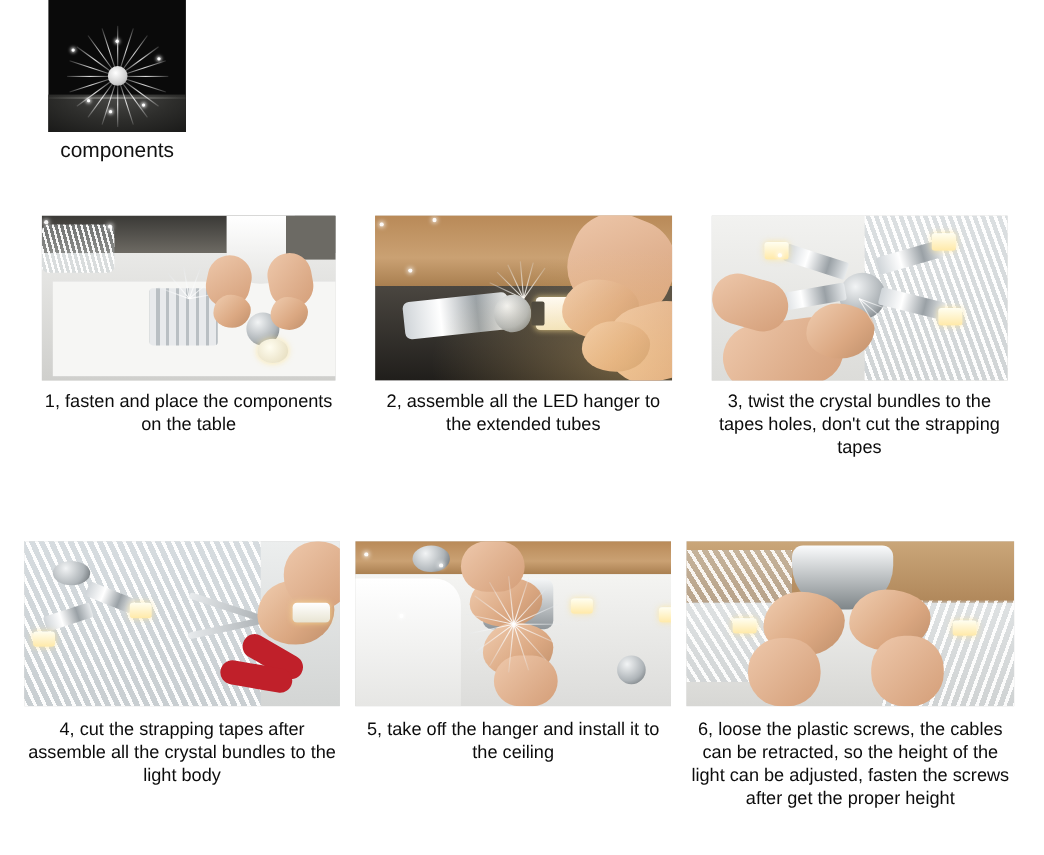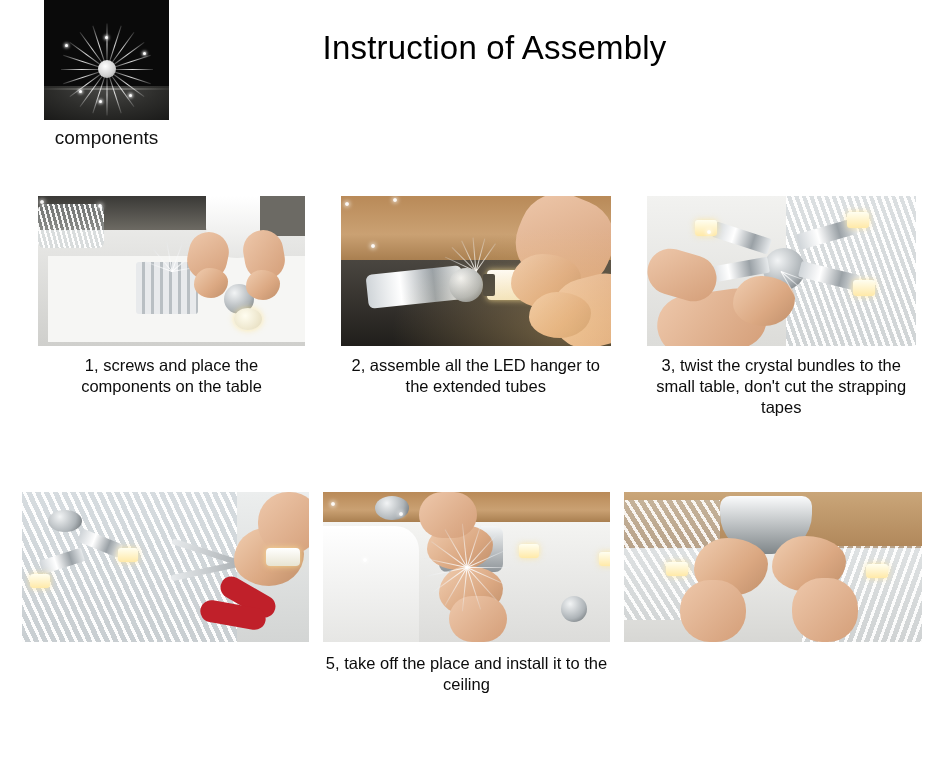--- a/index.html
+++ b/index.html
@@ -242,21 +242,20 @@
         <b style="left:20px;top:56px"></b>
           <b style="left:70px;top:60px"></b>
         <b style="left:46px;top:2px"></b>
           <b style="left:40px;top:66px"></b>
       </div>
       <div class="core"></div>
     </div>
     <div class="logo-caption">components</div>
   </div>
 
-  <div class="doc-title">Instruction of Assembly</div>
 </div>
 
 <div class="grid">
 
   <div class="step">
     <div class="photo">
       <div class="dark" style="left:0;top:0;width:100%;height:34px;background:linear-gradient(to bottom,#3a3936,#6d6a63)"></div>
       <div class="sheet" style="left:0;top:34px;width:100%;height:116px;background:linear-gradient(to bottom,#e9e9e7,#cfcfcc)"></div>
       <div class="sheet" style="left:10px;top:60px;width:260px;height:86px;background:#f6f6f4"></div>
       <div class="shirt" style="left:168px;top:0;width:62px;height:62px;border-radius:0 0 30px 30px"></div>
@@ -279,21 +278,21 @@
           <b style="left:60px;top:8px"></b>
       </div>
       <div class="metal-disc" style="left:186px;top:88px;width:30px;height:30px"></div>
       <div class="bulb" style="left:196px;top:112px;width:28px;height:22px;border-radius:50%;background:radial-gradient(circle at 40% 35%,#fffdf0,#e3d9b8)"></div>
 
       <div class="arm" style="left:150px;top:36px;width:40px;height:48px;transform:rotate(12deg)"></div>
       <div class="hand" style="left:156px;top:72px;width:34px;height:30px"></div>
       <div class="arm" style="left:206px;top:34px;width:40px;height:50px;transform:rotate(-10deg)"></div>
       <div class="hand" style="left:208px;top:74px;width:34px;height:30px"></div>
     </div>
-    <div class="caption">1, screws and place the components on the table</div>
+    <div class="caption">1, fasten and place the components on the table</div>
   </div>
 
   <div class="step">
     <div class="photo">
       <div class="wood" style="left:0;top:0;width:100%;height:64px;background:linear-gradient(to bottom,#c29a6c,#a8norm)"></div>
       <div class="wood" style="left:0;top:0;width:100%;height:64px"></div>
       <div class="dark" style="left:0;top:64px;width:100%;height:86px;background:linear-gradient(to bottom,#4a4640,#201e1b)"></div>
 
       <div class="cluster" style="left:46px;top:30px;width:70px;height:60px">
         <i style="width:34px;transform:rotate(205deg)"></i>
@@ -341,21 +340,21 @@
       <div class="arm" style="left:10px;top:96px;width:110px;height:60px;transform:rotate(-8deg);border-radius:40px"></div>
       <div class="hand" style="left:86px;top:80px;width:62px;height:50px"></div>
       <div class="arm" style="left:0px;top:56px;width:70px;height:46px;transform:rotate(16deg);border-radius:30px"></div>
       <div class="cluster" style="left:120px;top:96px;width:80px;height:50px">
         <i style="width:34px;transform:rotate(20deg)"></i>
           <i style="width:34px;transform:rotate(40deg)"></i>
         <i style="width:34px;transform:rotate(60deg)"></i>
         <b style="left:60px;top:34px"></b>
       </div>
     </div>
-    <div class="caption">3, twist the crystal bundles to the small table, don't cut the strapping tapes</div>
+    <div class="caption">3, twist the crystal bundles to the tapes holes, don't cut the strapping tapes</div>
   </div>
 </div>
 
 <div class="row2">
 
   <div class="step">
     <div class="photo">
       <div class="sheet" style="left:0;top:0;width:100%;height:150px;background:linear-gradient(to bottom,#eceeee,#d3d5d4)"></div>
 
       <div style="position:absolute;left:0;top:0;width:215px;height:150px;background:repeating-linear-gradient(65deg, rgba(255,255,255,.95) 0 3px, rgba(188,198,206,.45) 3px 8px)"></div>
@@ -367,20 +366,21 @@
 
       <div style="position:absolute;left:148px;top:60px;width:90px;height:6px;background:linear-gradient(to right,#e8ebed,#9aa0a4);transform:rotate(18deg);border-radius:3px"></div>
       <div style="position:absolute;left:148px;top:74px;width:90px;height:6px;background:linear-gradient(to right,#e8ebed,#9aa0a4);transform:rotate(-12deg);border-radius:3px"></div>
       <div class="scissor-h" style="left:196px;top:94px;width:60px;height:22px;transform:rotate(30deg)"></div>
       <div class="scissor-h" style="left:178px;top:112px;width:66px;height:22px;transform:rotate(10deg)"></div>
 
       <div class="hand" style="left:212px;top:36px;width:70px;height:58px"></div>
       <div class="arm" style="left:236px;top:0px;width:62px;height:62px;border-radius:30px"></div>
       <div class="bulb" style="left:244px;top:56px;width:34px;height:18px;border-radius:4px;background:linear-gradient(to bottom,#ffffff,#e8e4d2)"></div>
     </div>
+    <div class="caption">4, cut the strapping tapes after assemble all the crystal bundles to the light body</div>
   </div>
 
   <div class="step">
     <div class="photo">
       <div class="wood" style="left:0;top:0;width:100%;height:30px"></div>
       <div class="sheet" style="left:0;top:30px;width:100%;height:120px;background:linear-gradient(to bottom,#f4f4f2,#dcdcda)"></div>
       <div class="shirt" style="left:0;top:34px;width:96px;height:116px;border-radius:0 24px 0 0"></div>
       <div class="metal-disc" style="left:52px;top:4px;width:34px;height:24px"></div>
 
       <div class="metal-disc" style="left:116px;top:34px;width:64px;height:46px;border-radius:8px;background:linear-gradient(to bottom,#f4f6f7,#8f9599)"></div>
@@ -407,35 +407,36 @@
           <i style="width:44px;transform:rotate(312deg)"></i>
         <i style="width:44px;transform:rotate(336deg)"></i>
         <b style="left:8px;top:10px"></b>
           <b style="left:76px;top:20px"></b>
           <b style="left:40px;top:66px"></b>
       </div>
       <div class="metal-disc" style="left:238px;top:104px;width:26px;height:26px"></div>
       <div class="bulb" style="left:196px;top:52px;width:20px;height:14px"></div>
       <div class="bulb" style="left:276px;top:60px;width:20px;height:14px"></div>
     </div>
-    <div class="caption">5, take off the place and install it to the ceiling</div>
+    <div class="caption">5, take off the hanger and install it to the ceiling</div>
   </div>
 
   <div class="step">
     <div class="photo">
       <div class="wood" style="left:0;top:0;width:100%;height:56px;background:linear-gradient(to bottom,#caa679,#b0875a)"></div>
       <div class="sheet" style="left:0;top:56px;width:100%;height:94px;background:linear-gradient(to bottom,#efefed,#d7d7d4)"></div>
 
       <div style="position:absolute;left:0;top:8px;width:96px;height:120px;background:repeating-linear-gradient(58deg, rgba(255,255,255,.9) 0 3px, rgba(196,204,210,.4) 3px 8px)"></div>
 
       <div style="position:absolute;right:0;top:54px;width:120px;height:96px;background:repeating-linear-gradient(110deg, rgba(255,255,255,.9) 0 3px, rgba(196,204,210,.4) 3px 8px)"></div>
 
       <div class="metal-disc" style="left:96px;top:4px;width:92px;height:58px;border-radius:10px 10px 40px 40px;background:linear-gradient(to bottom,#fafbfc,#7f8689)"></div>
 
       <div class="hand" style="left:70px;top:46px;width:74px;height:58px"></div>
       <div class="arm" style="left:56px;top:88px;width:66px;height:62px;border-radius:30px"></div>
       <div class="hand" style="left:148px;top:44px;width:74px;height:56px"></div>
       <div class="arm" style="left:168px;top:86px;width:66px;height:64px;border-radius:30px"></div>
       <div class="bulb" style="left:242px;top:72px;width:22px;height:14px"></div>
       <div class="bulb" style="left:42px;top:70px;width:22px;height:14px"></div>
     </div>
+    <div class="caption">6, loose the plastic screws, the cables can be retracted, so the height of the light can be adjusted, fasten the screws after get the proper height</div>
   </div>
 </div>
 
 </body></html>

